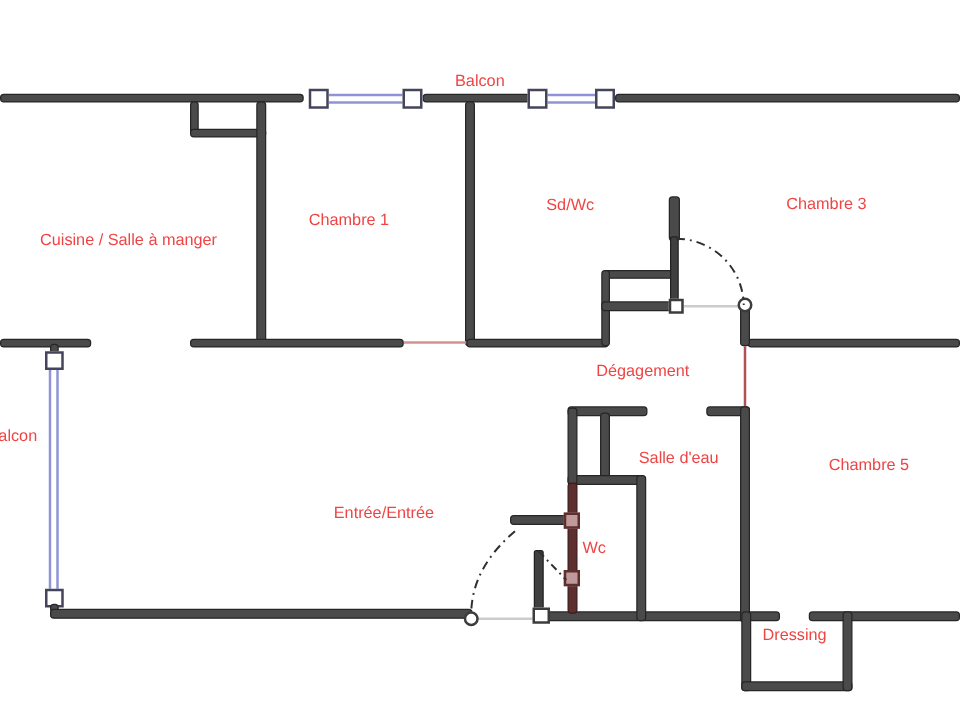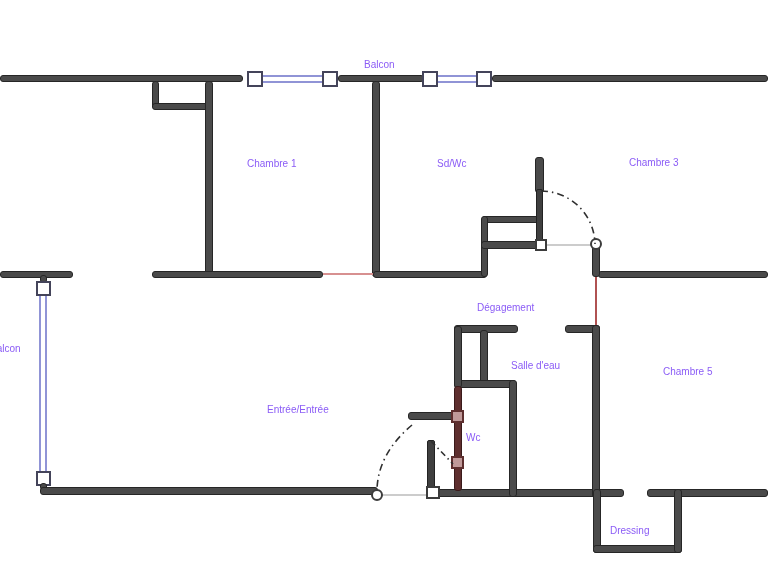--- a/index.html
+++ b/index.html
@@ -1,21 +1,21 @@
 <!DOCTYPE html>
 <html><head>
 <meta charset="utf-8">
 <style>
   html,body{margin:0;padding:0;background:#fff}
   #plan{position:relative;width:768px;height:576px;background:#ffffff;overflow:hidden;
         font-family:"Liberation Sans",sans-serif}
   .wall{position:absolute;background:#4a4a4a;border:1px solid #262626;border-radius:3px;box-sizing:border-box}
   .wall.maroon{background:#5e2f2f;border-color:#3a1a1a}
   .leaf{position:absolute;background:#3f3f3f;border:1px solid #222;border-radius:2px;box-sizing:border-box}
-  .lbl{position:absolute;color:#8b5cf6;font-size:10px;line-height:15px;white-space:nowrap}
+  .lbl{position:absolute;color:#ef4444;font-size:13px;line-height:15px;white-space:nowrap}
   .sq{position:absolute;background:#fff;border:2px solid #44445a;box-sizing:border-box}
   .sq.redc{border-color:#5e2f2f;background:#c09a9a}
   .dot{position:absolute;background:#fff;border:2px solid #3c3c3c;border-radius:50%;box-sizing:border-box}
   .pane-h{position:absolute;background:#fff;border-top:2px solid #9094d6;border-bottom:2px solid #9094d6;box-sizing:border-box}
   .pane-v{position:absolute;background:#fff;border-left:2px solid #9094d6;border-right:2px solid #9094d6;box-sizing:border-box}
   .chord{position:absolute;background:#cccccc;height:2px}
   .redline-h{position:absolute;background:#d79090;height:2.5px}
   .redline-v{position:absolute;background:#b05252;width:2.5px}
   svg.overlay{position:absolute;left:0;top:0;pointer-events:none}
 </style>
@@ -91,24 +91,25 @@
   <div class="wall" style="left:593px;top:545px;width:89px;height:8px"></div>
   <div class="wall" style="left:674px;top:489px;width:8px;height:64px"></div>
 
   <svg class="overlay" width="768" height="576" viewBox="0 0 768 576">
     <path d="M 541 191 A 54 54 0 0 1 595 244" fill="none" stroke="#2f2f2f" stroke-width="1.6" stroke-dasharray="7 4 1.5 4"></path>
     <path d="M 412 425 C 393 441 378 462 377 489" fill="none" stroke="#2f2f2f" stroke-width="1.6" stroke-dasharray="7 4 1.5 4"></path>
     <path d="M 431 441 L 453 464" fill="none" stroke="#2f2f2f" stroke-width="1.6" stroke-dasharray="6 3.5 1.5 3.5"></path>
   </svg>
 
   <div class="lbl" style="left:364px;top:57px">Balcon</div>
-  <div class="lbl" style="left:247px;top:156px">Chambre 1</div>
+  <div class="lbl" style="left:32px;top:184px">Cuisine / Salle à manger</div>
+  <div class="lbl" style="left:247px;top:168px">Chambre 1</div>
   <div class="lbl" style="left:437px;top:156px">Sd/Wc</div>
   <div class="lbl" style="left:629px;top:155px">Chambre 3</div>
-  <div class="lbl" style="left:477px;top:300px">Dégagement</div>
+  <div class="lbl" style="left:477px;top:289px">Dégagement</div>
   <div class="lbl" style="left:-10px;top:341px">Balcon</div>
   <div class="lbl" style="left:267px;top:402px">Entrée/Entrée</div>
   <div class="lbl" style="left:511px;top:358px">Salle d'eau</div>
   <div class="lbl" style="left:466px;top:430px">Wc</div>
   <div class="lbl" style="left:663px;top:364px">Chambre 5</div>
-  <div class="lbl" style="left:610px;top:523px">Dressing</div>
+  <div class="lbl" style="left:610px;top:500px">Dressing</div>
 
 </div>
 
 </body></html>

